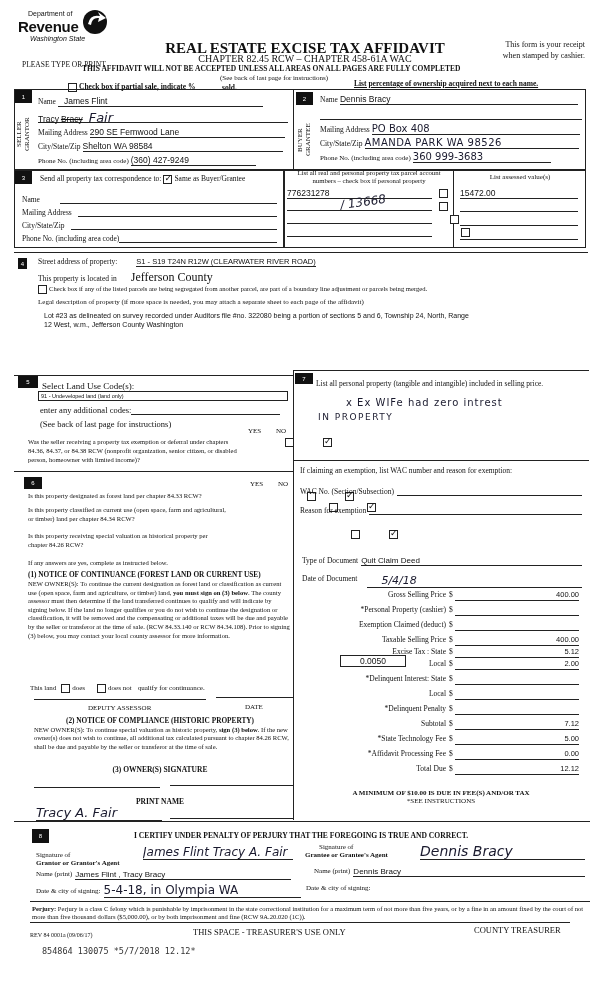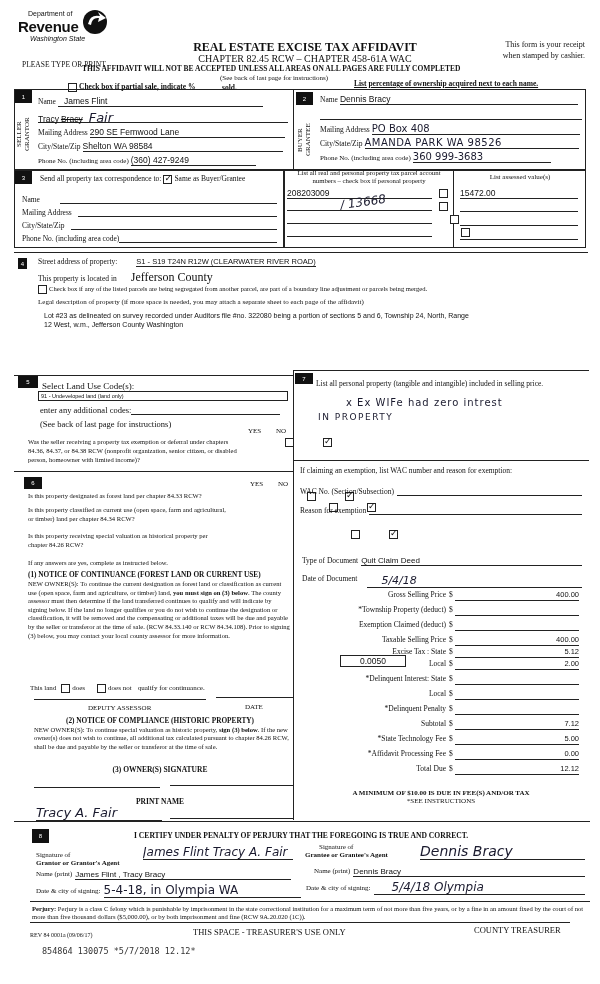--- a/index.html
+++ b/index.html
@@ -27,21 +27,21 @@
 <div class="abs" style="left:18px;top:8px;width:95px;height:40px;">
   <div class="abs sans" style="left:10px;top:2px;font-size:7px;">Department of</div>
   <div class="abs sans bold" style="left:0;top:10px;font-size:15px;letter-spacing:-0.3px;">Revenue</div>
   <div class="abs sans" style="left:12px;top:27px;font-size:7px;font-style:italic;">Washington State</div>
   <svg class="abs" style="left:62px;top:0;" width="30" height="28" viewBox="0 0 30 28">
     <circle cx="15" cy="14" r="12" fill="#111"></circle>
     <path d="M8 16 Q10 6 20 8 L18 4 L26 10 L18 14 L19 10 Q12 9 11 17 Z" fill="#fff"></path>
   </svg>
 </div>
 <div class="abs" style="left:22px;top:60px;font-size:7.5px;">PLEASE TYPE OR PRINT</div>
-<div class="abs bold center" style="left:160px;top:40px;width:290px;font-size:12px;">REAL ESTATE EXCISE TAX AFFIDAVIT</div>
+<div class="abs bold center" style="left:160px;top:40px;width:290px;font-size:15px;">REAL ESTATE EXCISE TAX AFFIDAVIT</div>
 <div class="abs center" style="left:160px;top:53px;width:290px;font-size:10px;">CHAPTER 82.45 RCW – CHAPTER 458-61A WAC</div>
 <div class="abs right" style="left:440px;top:40px;width:145px;font-size:8px;">This form is your receipt</div>
 <div class="abs right" style="left:440px;top:51px;width:145px;font-size:8px;">when stamped by cashier.</div>
 <div class="abs bold" style="left:82px;top:64px;font-size:7.5px;">THIS AFFIDAVIT WILL NOT BE ACCEPTED UNLESS ALL AREAS ON ALL PAGES ARE FULLY COMPLETED</div>
 <div class="abs" style="left:220px;top:74px;font-size:7px;">(See back of last page for instructions)</div>
 <div class="abs" style="left:68px;top:82px;">
   <span class="cb" style="vertical-align:middle;"></span>
   <span class="bold" style="font-size:7.5px;">Check box if partial sale, indicate %</span>
 </div>
 <div class="abs bold" style="left:222px;top:83px;font-size:7.5px;">sold.</div>
@@ -128,21 +128,21 @@
     <span class="line" style="flex:1;"></span>
   </div>
 
 
 <div class="abs box" style="left:284px;top:170px;width:170px;height:78px;"></div>
 <div class="abs center" style="left:286px;top:169px;width:166px;font-size:6.8px;line-height:8px;">List all real and personal property tax parcel account numbers – check box if personal property</div>
 <div class="abs box" style="left:454px;top:170px;width:132px;height:78px;border-left:none;"></div>
 <div class="abs center" style="left:456px;top:173px;width:128px;font-size:7px;">List assessed value(s)</div>
 
 <div class="abs" style="left:287px;top:188px;width:165px;height:12px;">
-  <span class="abs val line" style="left:0;top:0;width:145px;">208203009</span>
+  <span class="abs val line" style="left:0;top:0;width:145px;">776231278</span>
   <span class="abs cb" style="left:152px;top:1px;"></span>
 </div>
 <div class="abs hand" style="left:340px;top:195px;font-size:12px;transform:rotate(-8deg);">/ 13668</div>
 <div class="abs line" style="left:287px;top:199px;width:145px;height:12px;"></div>
 <span class="abs cb" style="left:439px;top:202px;"></span>
 <div class="abs line" style="left:287px;top:212px;width:145px;height:12px;"></div>
 <span class="abs cb" style="left:439px;top:215px;"></span>
 <div class="abs line" style="left:287px;top:225px;width:145px;height:12px;"></div>
 <span class="abs cb" style="left:439px;top:228px;"></span>
 
@@ -259,21 +259,21 @@
 </div>
 
 
 <div class="abs" id="tax-table" style="left:298px;top:590px;width:286px;">
     <div class="abs" style="left: 0px; top: 0px; width: 286px; height: 12px;">
       <span class="abs right" style="right: 138px; top: 0px; font-size: 7.5px; white-space: nowrap;">Gross Selling Price</span>
       <span class="abs" style="left: 151px; top: 0px; font-size: 7.5px;">$</span>
       <span class="abs val line right" style="left: 157px; top: 0px; width: 124px; height: 11px; font-size: 7.5px;">400.00</span>
     </div>
     <div class="abs" style="left: 0px; top: 15px; width: 286px; height: 12px;">
-      <span class="abs right" style="right: 138px; top: 0px; font-size: 7.5px; white-space: nowrap;">*Township Property (deduct)</span>
+      <span class="abs right" style="right: 138px; top: 0px; font-size: 7.5px; white-space: nowrap;">*Personal Property (cashier)</span>
       <span class="abs" style="left: 151px; top: 0px; font-size: 7.5px;">$</span>
       <span class="abs val line right" style="left: 157px; top: 0px; width: 124px; height: 11px; font-size: 7.5px;"></span>
     </div>
     <div class="abs" style="left: 0px; top: 30px; width: 286px; height: 12px;">
       <span class="abs right" style="right: 138px; top: 0px; font-size: 7.5px; white-space: nowrap;">Exemption Claimed (deduct)</span>
       <span class="abs" style="left: 151px; top: 0px; font-size: 7.5px;">$</span>
       <span class="abs val line right" style="left: 157px; top: 0px; width: 124px; height: 11px; font-size: 7.5px;"></span>
     </div>
     <div class="abs" style="left: 0px; top: 45px; width: 286px; height: 12px;">
       <span class="abs right" style="right: 138px; top: 0px; font-size: 7.5px; white-space: nowrap;">Taxable Selling Price</span>
@@ -354,21 +354,20 @@
   <div style="padding-left:14px;">Signature of</div>
   <div class="bold">Grantee or Grantee's Agent</div>
 </div>
 <div class="abs hand line" style="left:420px;top:843px;width:165px;font-size:14px;">Dennis Bracy</div>
 <div class="abs" style="left:314px;top:867px;width:271px;display:flex;">
   <span style="font-size:7px;">Name (print)</span>
   <span class="val line" style="flex:1;margin-left:3px;font-size:8px;">Dennis Bracy</span>
 </div>
 <div class="abs" style="left:306px;top:880px;width:279px;display:flex;">
   <span style="font-size:7px;padding-top:4px;">Date &amp; city of signing:</span>
-  <span class="hand line" style="flex:1;margin-left:3px;padding-left:18px;font-size:12px;">5/4/18  Olympia</span>
 </div>
 
 
 <div class="abs" style="left:30px;top:901px;width:560px;height:1px;background:#222;"></div>
 <div class="abs" style="left:32px;top:905px;width:560px;font-size:6.6px;line-height:8.4px;">
   <b>Perjury:</b>
   <span>Perjury is a class C felony which is punishable by imprisonment in the state correctional institution for a maximum term of not more than five years, or by a fine in an amount fixed by the court of not more than five thousand dollars ($5,000.00), or by both imprisonment and fine (RCW 9A.20.020 (1C)).</span>
 </div>
 <div class="abs" style="left:30px;top:922px;width:540px;height:1px;background:#222;"></div>
 <div class="abs" style="left:30px;top:932px;font-size:6px;">REV 84 0001a (09/06/17)</div>

